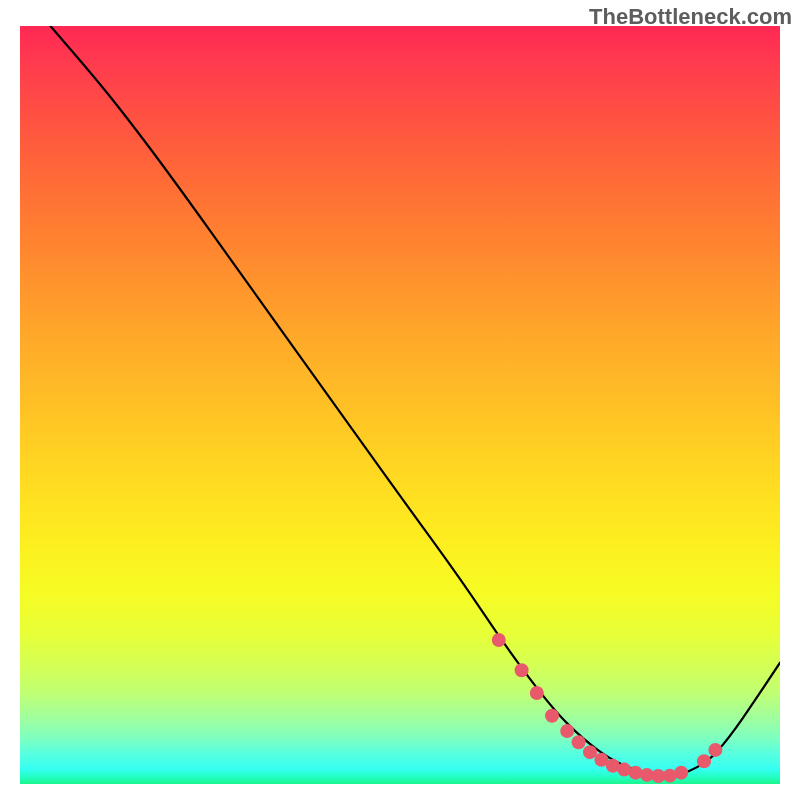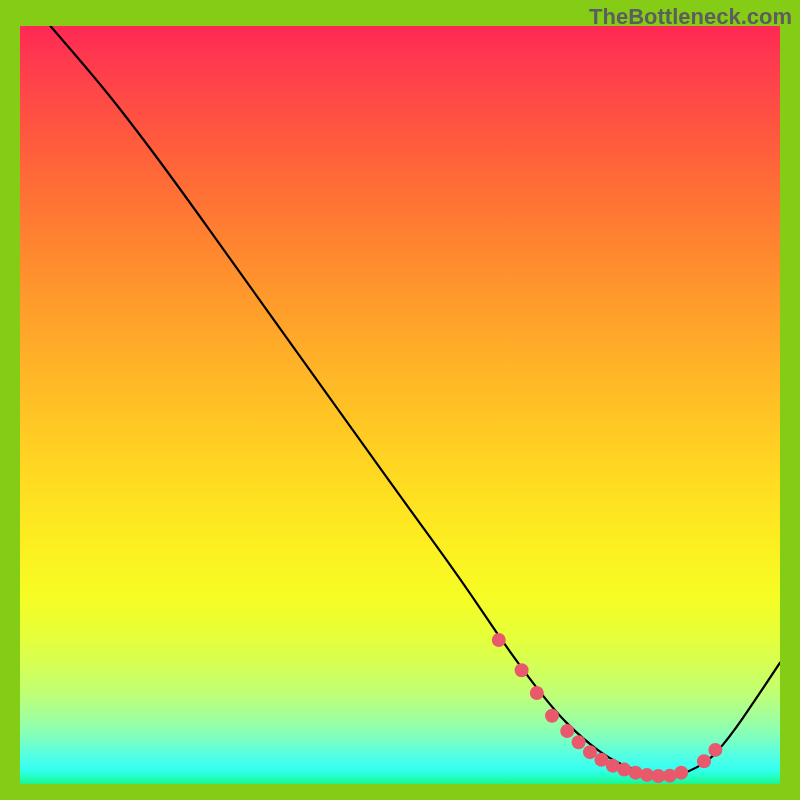--- a/index.html
+++ b/index.html
@@ -1,21 +1,21 @@
 <!DOCTYPE html>
 <html><head>
 <meta charset="utf-8">
 <style>
   * { margin: 0; padding: 0; box-sizing: border-box; }
   html, body { width: 800px; height: 800px; background: #000; overflow: hidden; }
   .container {
     width: 800px;
     height: 800px;
     position: relative;
-    background: #84cc16;
+    background: #ffffff;
   }
   .attribution {
     position: absolute;
     top: 4px;
     right: 8px;
     font-family: Arial, sans-serif;
     font-size: 22px;
     font-weight: bold;
     color: #5d5d5d;
     z-index: 10;

